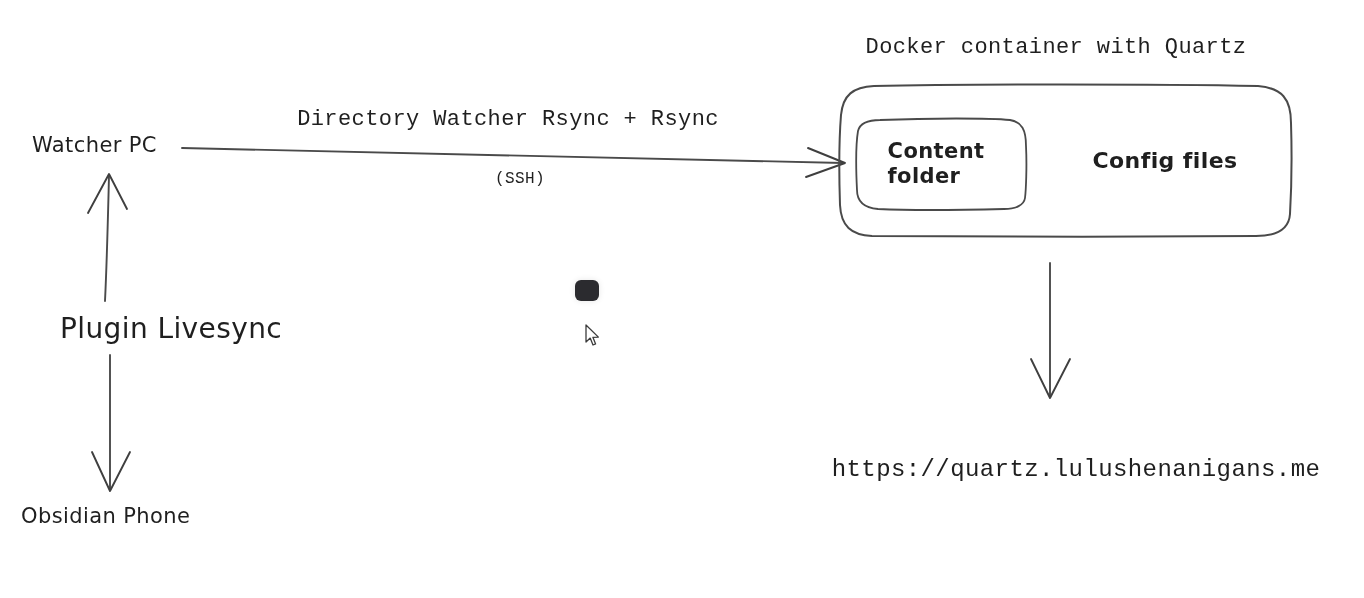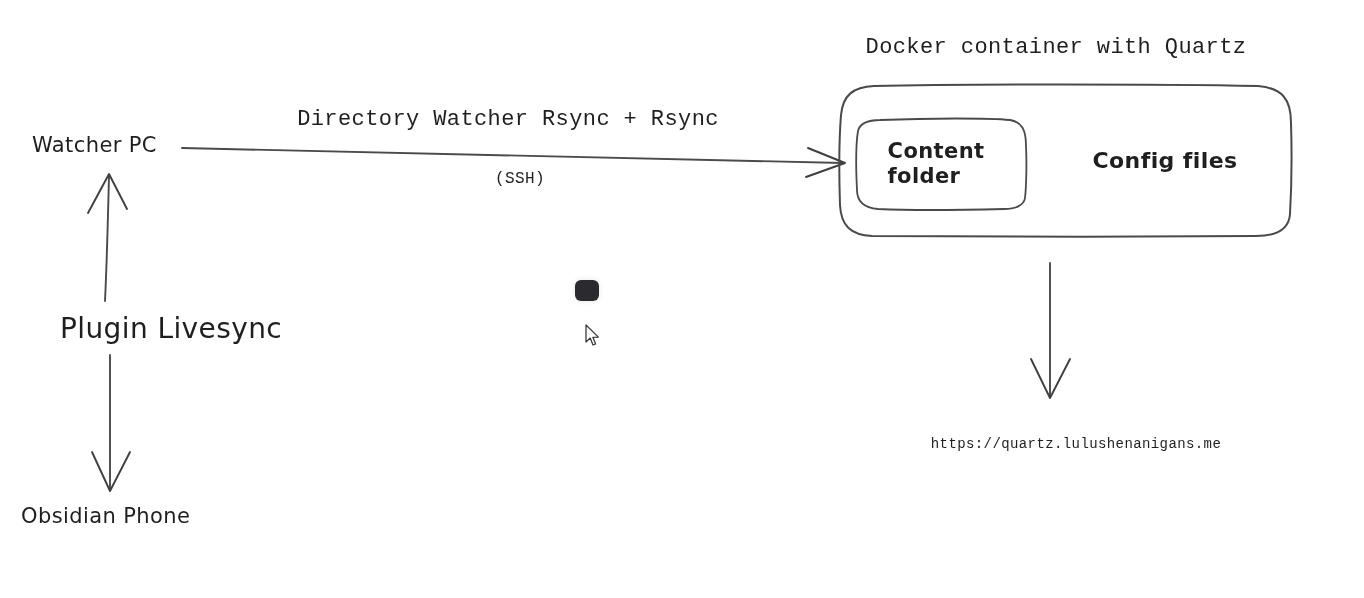--- a/index.html
+++ b/index.html
@@ -47,21 +47,21 @@
 
   
   #label-obsidian-pc      { left: 32px;   top: 133px; font-size: 21px; }
   #label-plugin-livesync  { left: 35px;   top: 312px; font-size: 28px; margin-left: 25px; }
   #label-obsidian-phone   { left: 21px;   top: 504px; font-size: 21px; }
   #label-link-primary     { left: 508px;  top: 107px; font-size: 22px; }
   #label-link-secondary   { left: 520px;  top: 170px; font-size: 16px; }
   #label-docker-title     { left: 1056px; top: 35px;  font-size: 22px; }
   #label-content-folder   { left: 936px;  top: 164px; font-size: 21px; }
   #label-config-files     { left: 1165px; top: 161px; font-size: 22px; }
-  #label-published-url    { left: 1076px; top: 436px; font-size: 14px; }
+  #label-published-url    { left: 1076px; top: 456px; font-size: 24px; }
 
   
   #selection-handle {
     position: absolute;
     left: 575px;
     top: 280px;
     width: 24px;
     height: 21px;
     background: #2b2b2f;
     border-radius: 6px;

